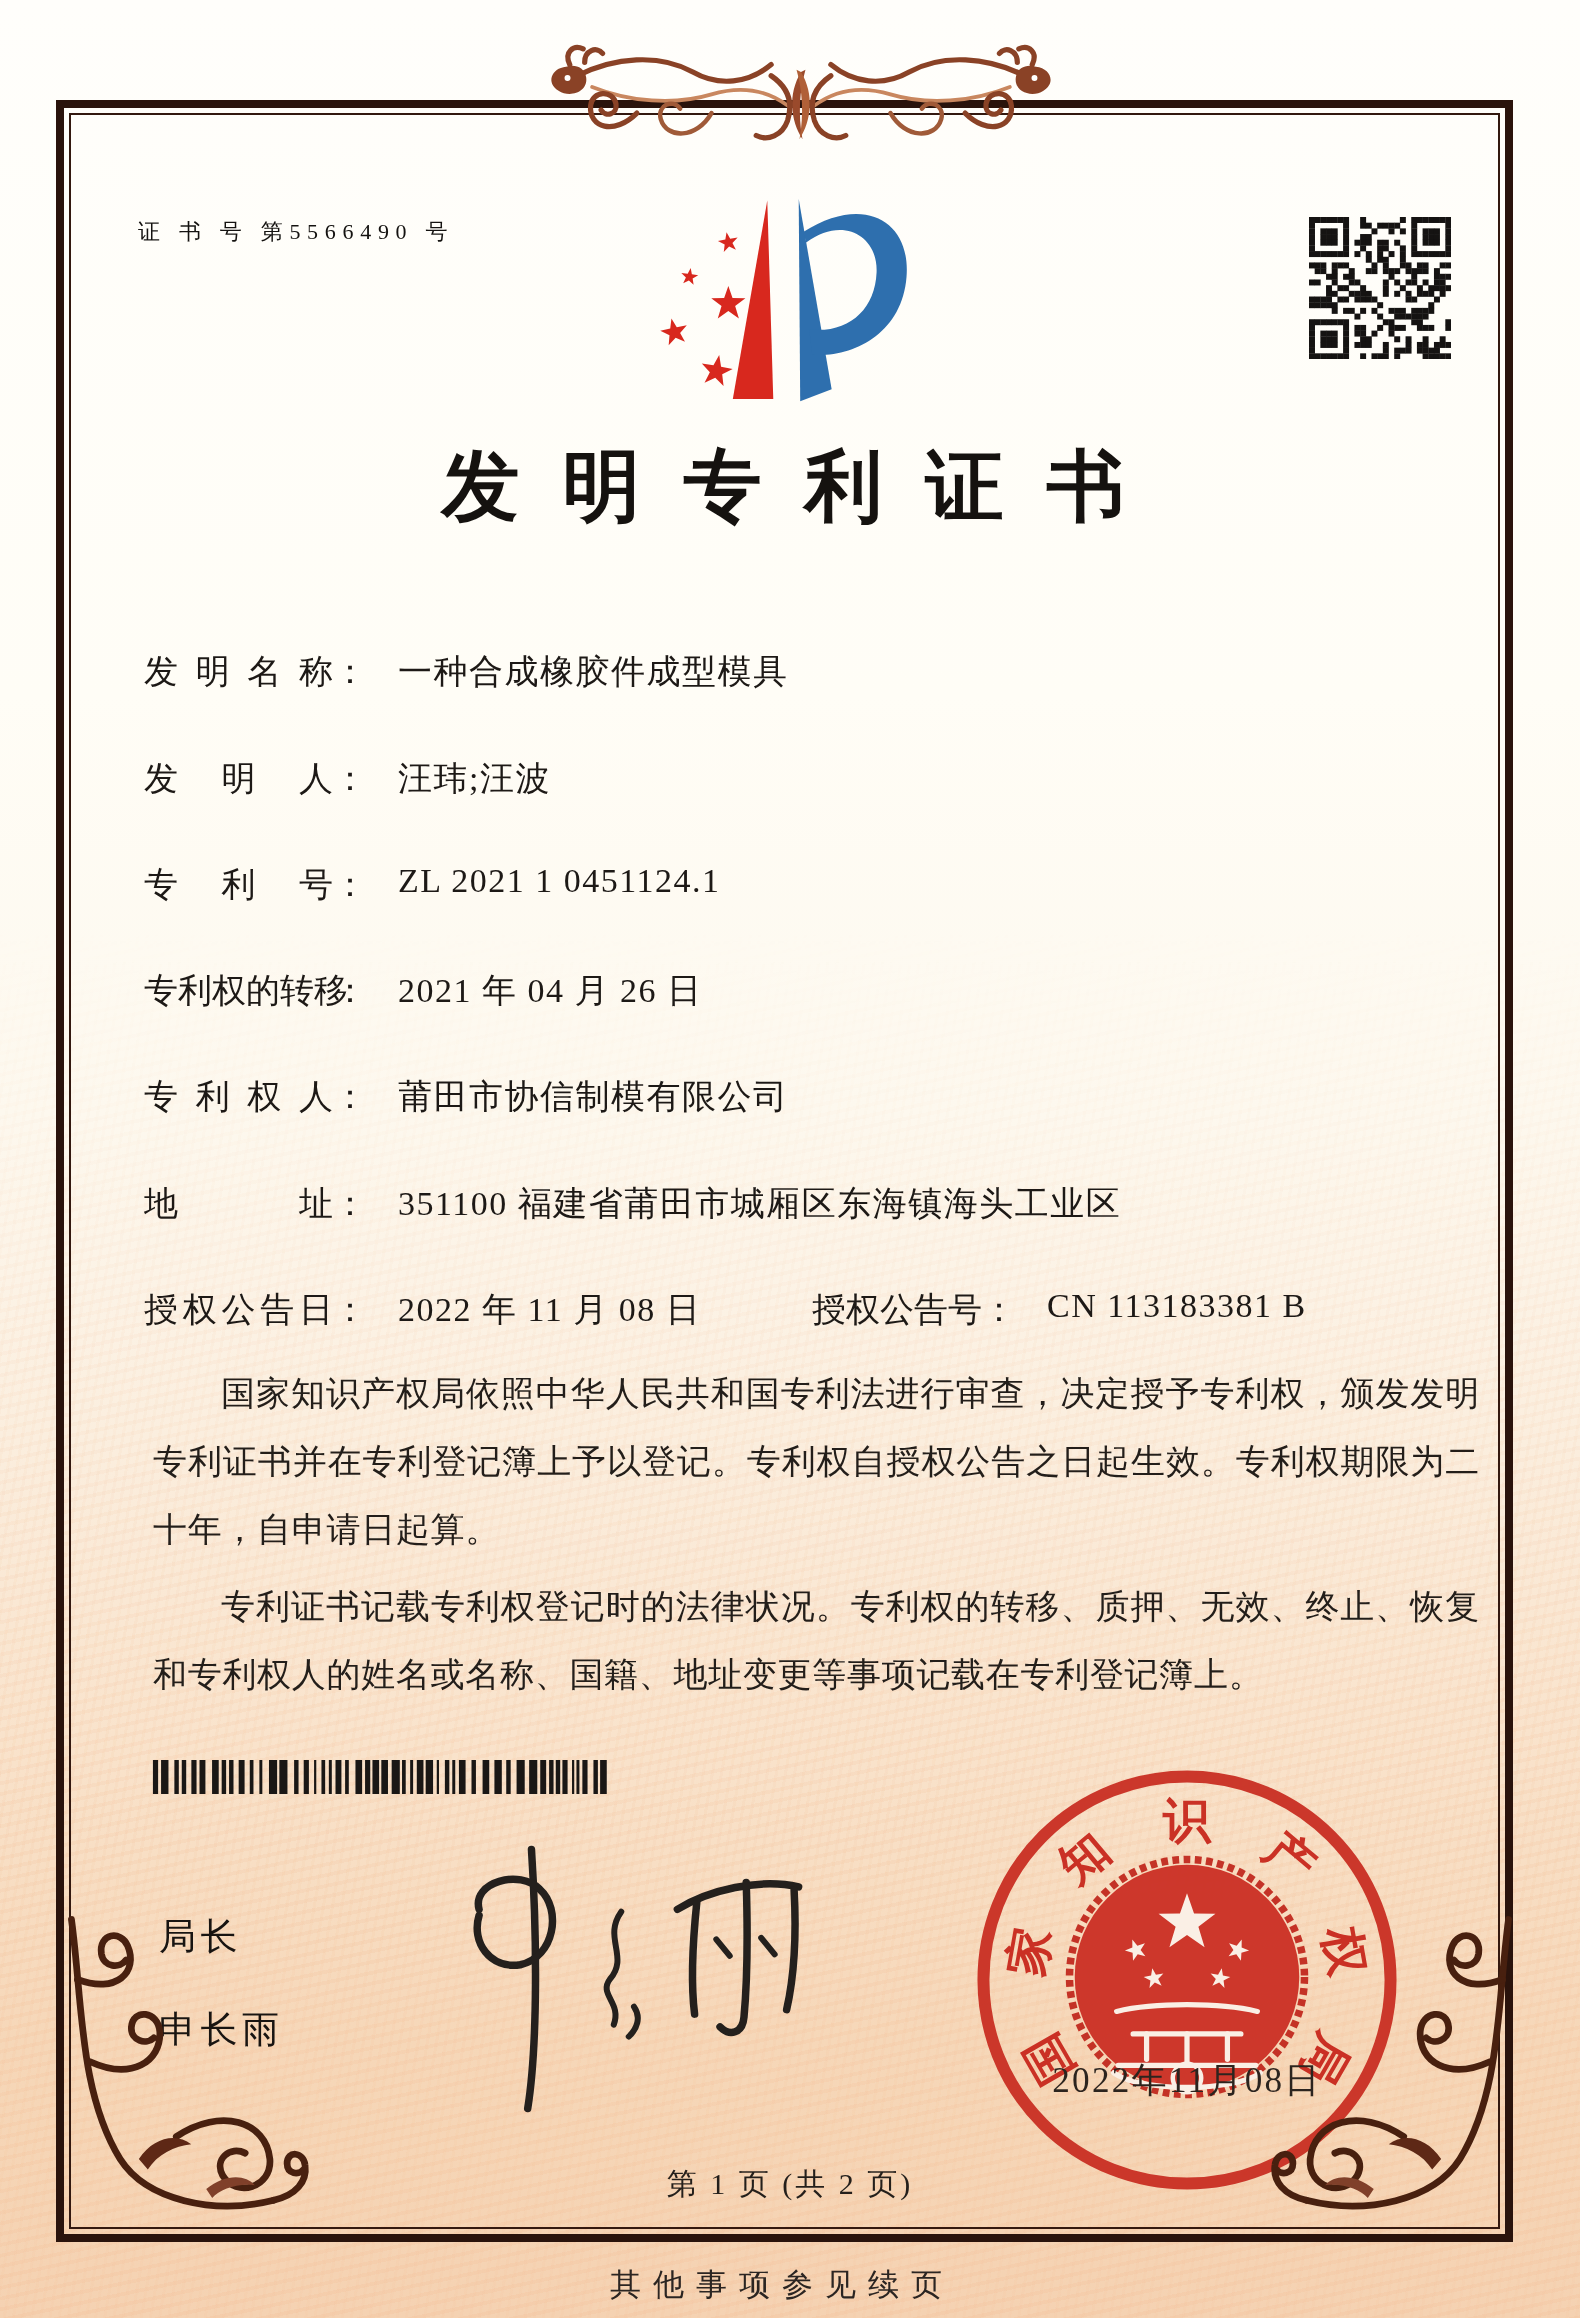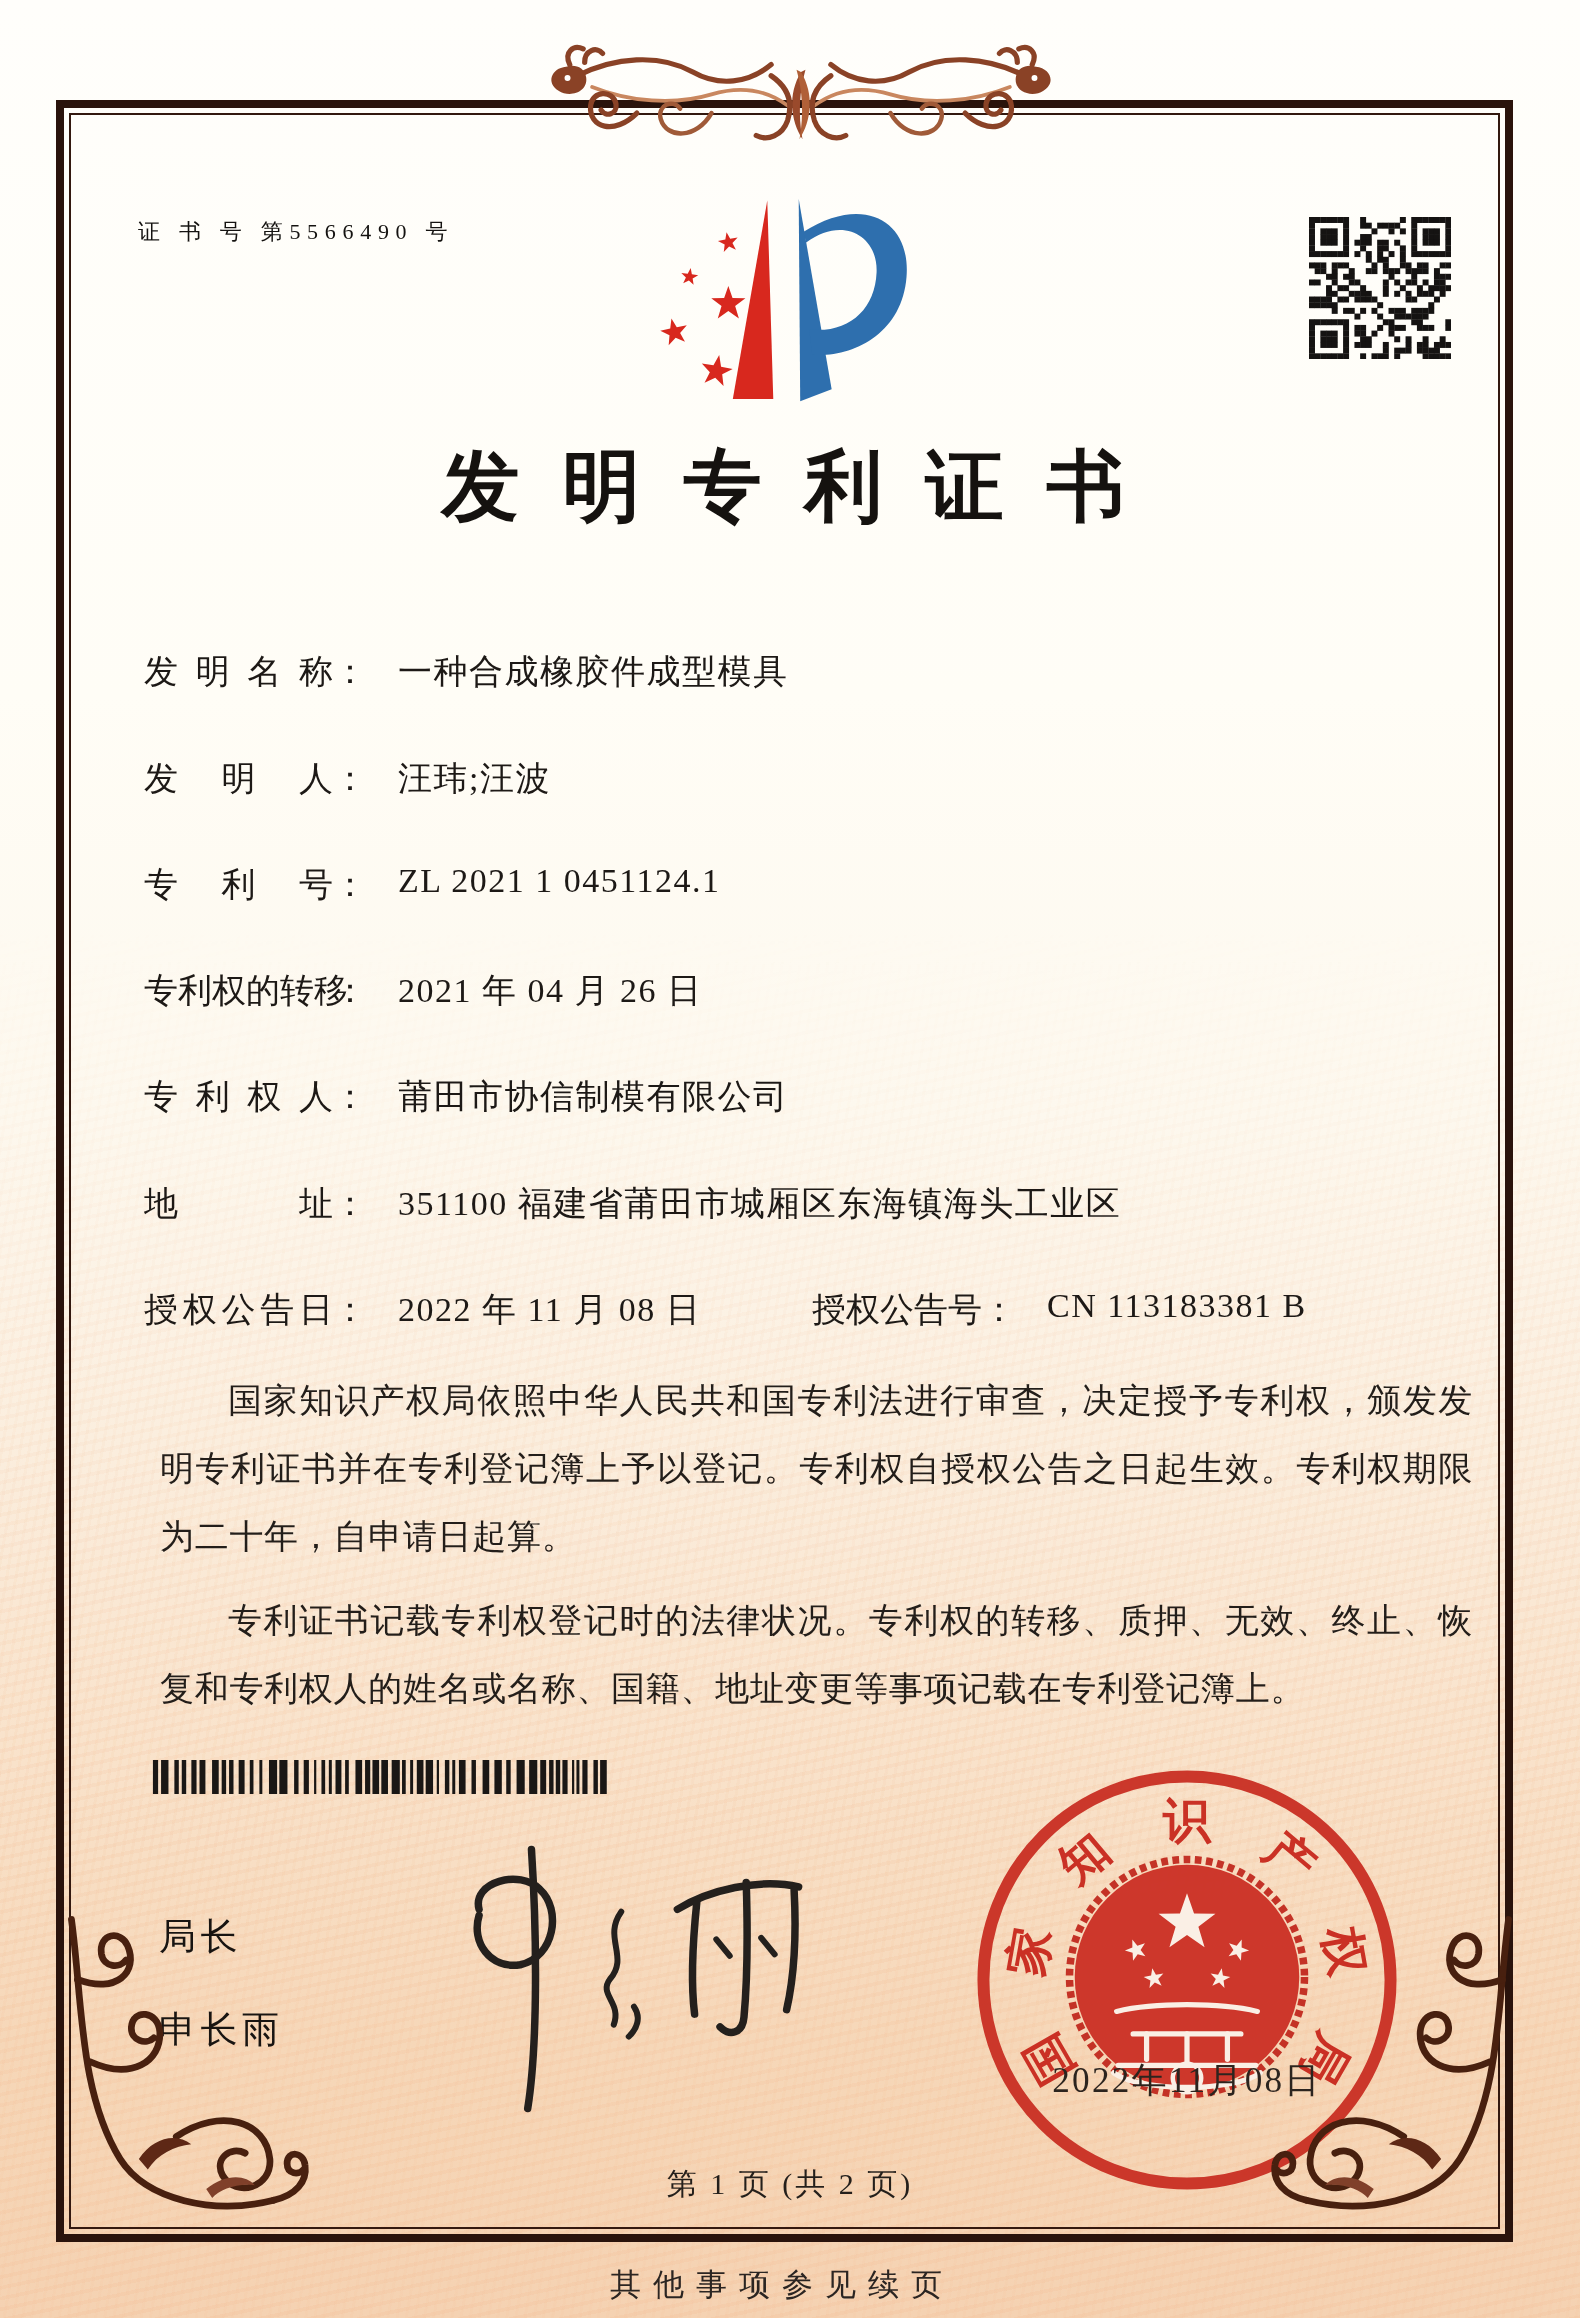--- a/index.html
+++ b/index.html
@@ -25,21 +25,21 @@
   .cert-no{left:138px; top:217px; font-size:22px; letter-spacing:6.7px; color:#141210;}
   .title{left:0; right:0; top:435px; text-align:center; font-size:78px; font-weight:700;
          letter-spacing:43px; padding-left:29px; color:#15120f;}
   .fieldrow{left:144px; width:1347px; height:52px; font-size:34px; white-space:nowrap;}
   .flabel{display:inline-block; width:189px; text-align:justify; text-align-last:justify; vertical-align:top;}
   .fcolon{display:inline-block; vertical-align:top;}
   .fvalue{display:inline-block; margin-left:31px; vertical-align:top; letter-spacing:1.5px;}
   .fieldrow .pair2{position:absolute; left:668px; top:0;}
   .paras{left:144px; top:1351px; width:1345px; font-size:34px; line-height:2.0;
          text-align:justify; color:#231e1a;}
-  .paras p{margin:16px; text-indent:2em; letter-spacing:0.7px;}
+  .paras p{margin:9px; text-indent:2em; letter-spacing:0.7px;}
   .director{left:159px; font-size:37px; letter-spacing:4.5px; color:#181411;}
   .pageinfo{left:0; right:0; top:2164px; text-align:center; font-size:30px; letter-spacing:3px; color:#241f1b;}
   .contnote{left:0; right:16px; top:2264px; text-align:center; font-size:31px; letter-spacing:12px; color:#2b2522;}
   svg text.sealchar{font-family:"Liberation Serif","DejaVu Serif",serif; font-weight:700;}
 </style>
 </head>
 <body>
 
 <div class="page">
 

